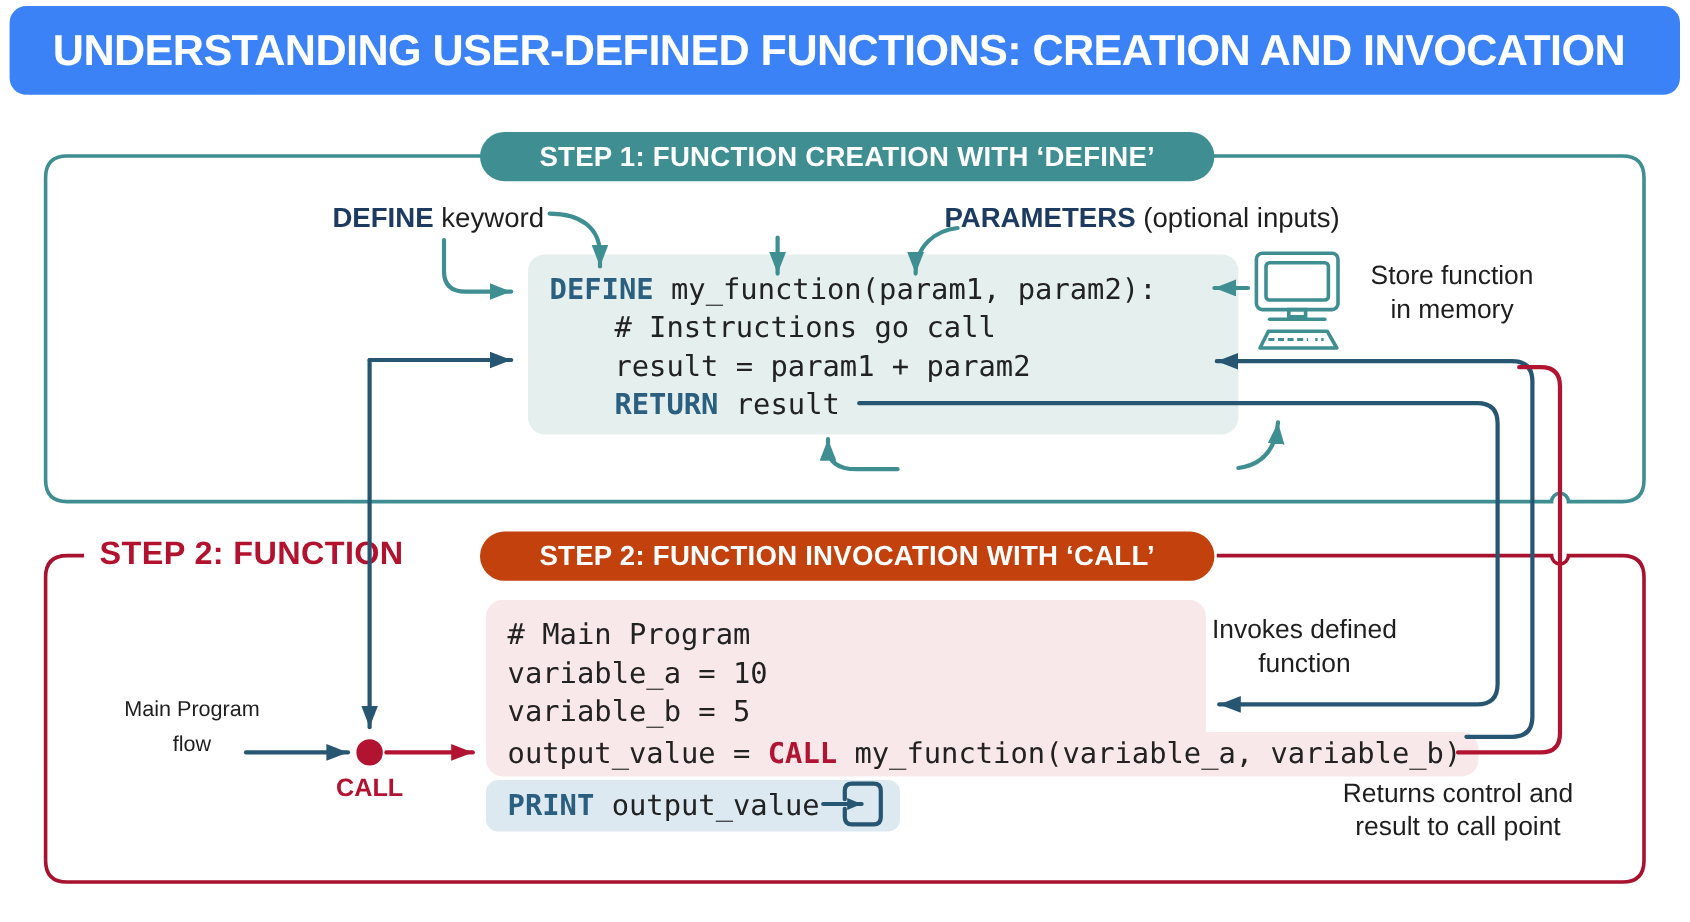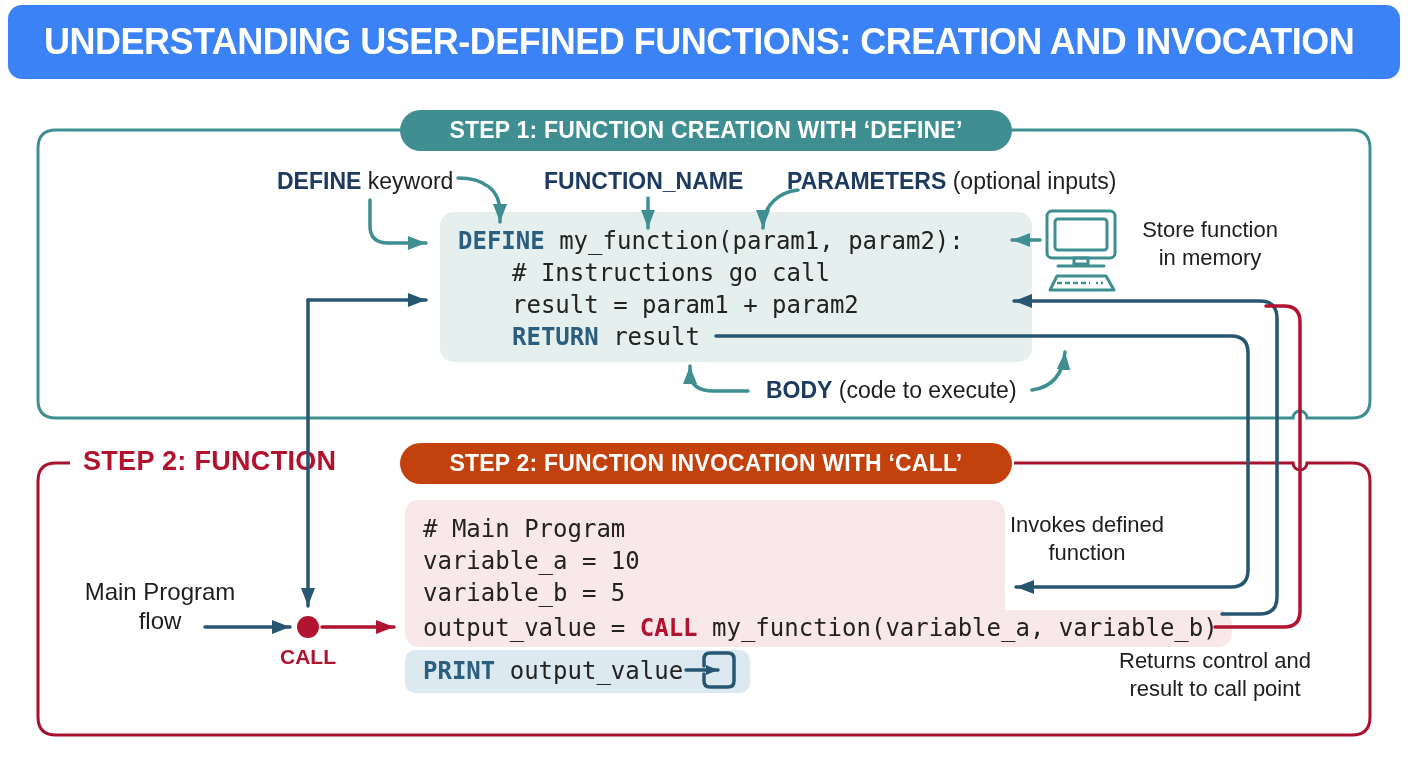--- a/index.html
+++ b/index.html
@@ -36,21 +36,21 @@
   .pinkA .cl{line-height:32px;white-space:pre;}
   .pinkB{left:405px;top:610px;width:827px;height:37px;background:#f8e8ea;border-radius:0 14px 14px 14px;
          padding-left:18px;box-sizing:border-box;line-height:37px;white-space:pre;z-index:2;}
   .chip{left:405px;top:650px;width:345px;height:43px;background:#dde9f1;border-radius:10px;
         padding-left:18px;box-sizing:border-box;line-height:43px;white-space:pre;z-index:2;}
   
   .sidelabel{font-size:22px;color:#1e1e1e;text-align:center;line-height:28px;z-index:4;}
   .store{left:1110px;top:216px;width:200px;}
   .invokes{left:992px;top:511px;width:190px;}
   .returns{left:1090px;top:647px;width:250px;}
-  .mainflow{left:70px;top:577px;width:180px;font-size:24px;line-height:29px;text-align:center;
+  .mainflow{left:70px;top:577px;width:180px;font-size:18px;line-height:29px;text-align:center;
             color:#1e1e1e;z-index:4;}
   .call-label{left:278px;top:645px;width:60px;text-align:center;font-size:21px;font-weight:800;
               color:#b11330;z-index:4;}
   .partial2{left:83px;top:446px;font-size:27px;font-weight:800;color:#b3122f;white-space:nowrap;
             letter-spacing:.3px;z-index:2;}
 </style>
 </head>
 <body>
 
 <div id="canvas">
@@ -62,23 +62,21 @@
 
   <div class="abs header">
     <div class="header-title">UNDERSTANDING USER-DEFINED FUNCTIONS: CREATION AND INVOCATION</div>
   </div>
 
   <div class="abs pill pill-teal">STEP 1: FUNCTION CREATION WITH ‘DEFINE’</div>
   <div class="abs pill pill-red">STEP 2: FUNCTION INVOCATION WITH ‘CALL’</div>
   <div class="abs partial2">STEP 2: FUNCTION</div>
 
   <div class="abs ann ann-define"><span class="kw">DEFINE</span><span> keyword</span></div>
-  <div class="abs ann ann-fname">FUNCTION_NAME</div>
   <div class="abs ann ann-params"><span class="kw">PARAMETERS</span><span> (optional inputs)</span></div>
-  <div class="abs ann ann-body"><span class="kw">BODY</span><span> (code to execute)</span></div>
 
   <div class="abs mint mono">
     <div class="cl"><span class="codekw">DEFINE</span><span> my_function(param1, param2):</span></div>
     <div class="cl indent"># Instructions go call</div>
     <div class="cl indent">result = param1 + param2</div>
     <div class="cl indent"><span class="codekw">RETURN</span><span> result</span></div>
   </div>
 
   <div class="abs sidelabel store">
     <div>Store function</div>

